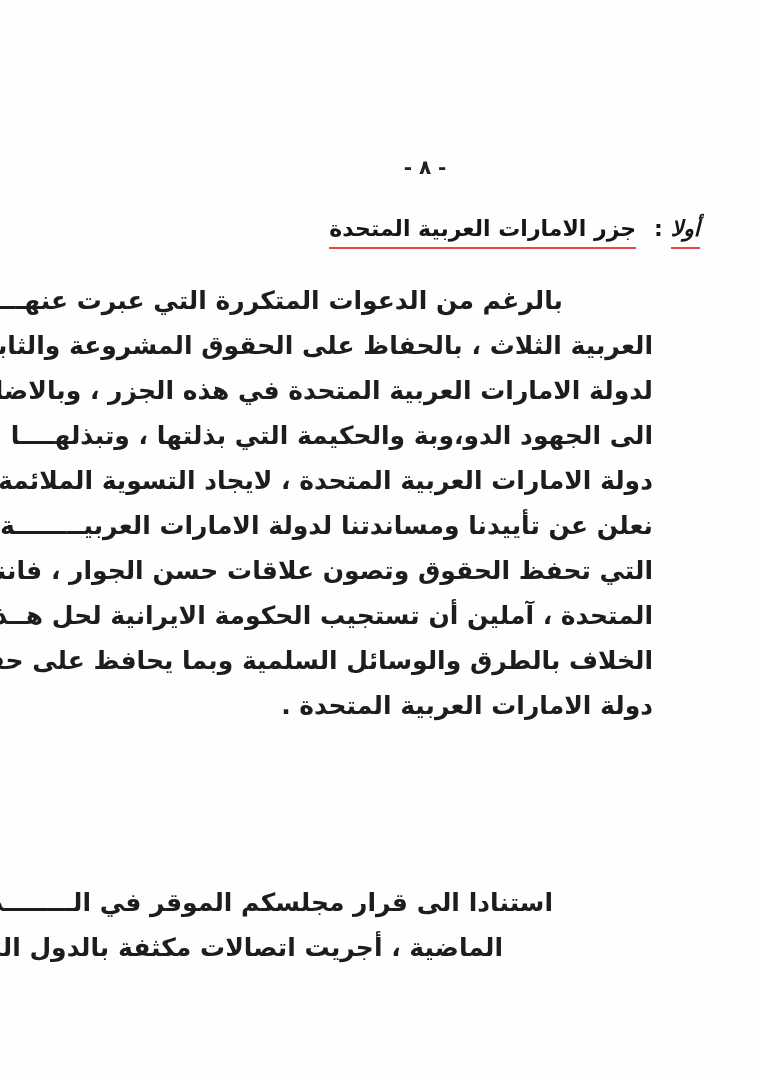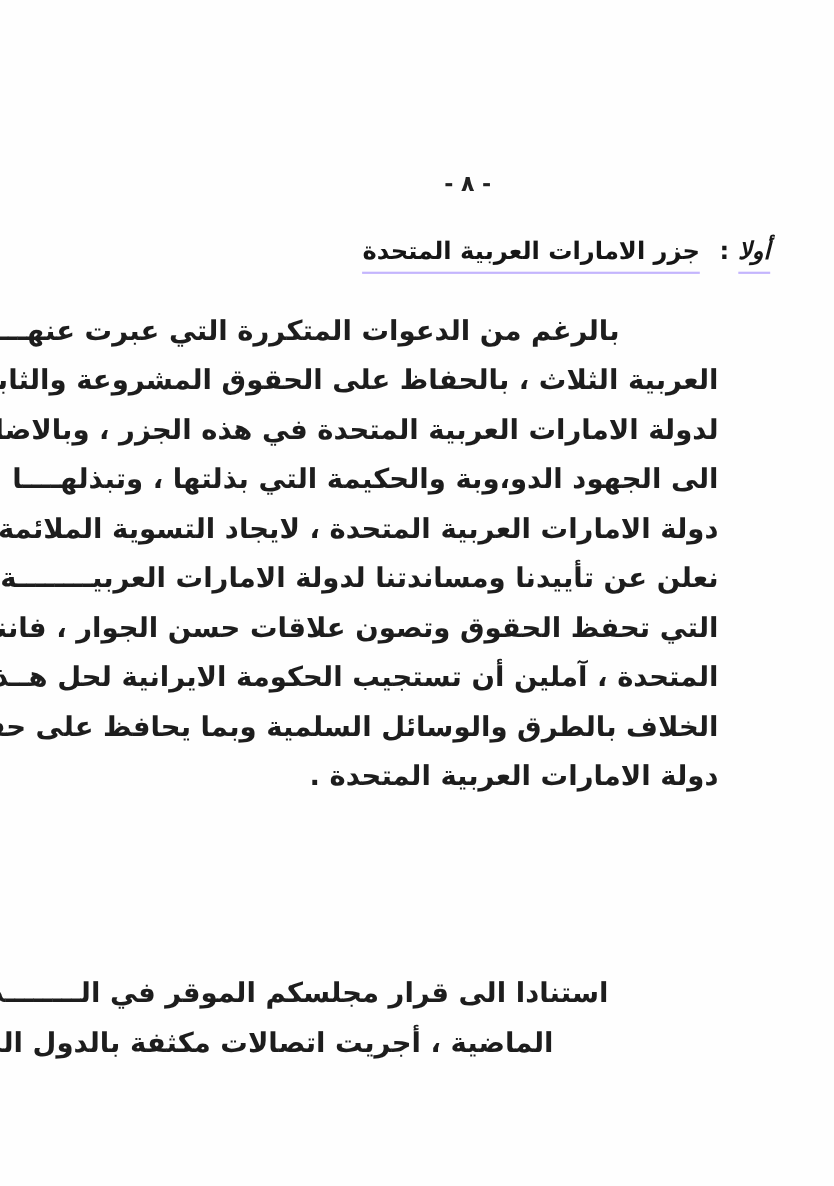--- a/index.html
+++ b/index.html
@@ -32,21 +32,21 @@
     position: absolute;
     font-size: 22px;
     font-weight: bold;
     white-space: nowrap;
     color: #161616;
   }
   .heading-1 { top: 216px; right: 58px; }
   .heading-2 { top: 818px; right: 62px; }
   .underlined {
     display: inline-block;
-    border-bottom: 2px solid #c4b5fd;
+    border-bottom: 2px solid #ef4444;
     padding-bottom: 6px;
     text-align: center;
   }
   .marker { margin-left: 8px; font-style: italic; }
   .colon  { margin-left: 10px; }
   .para {
     position: absolute;
     left: 0;
     right: 0;
   }

